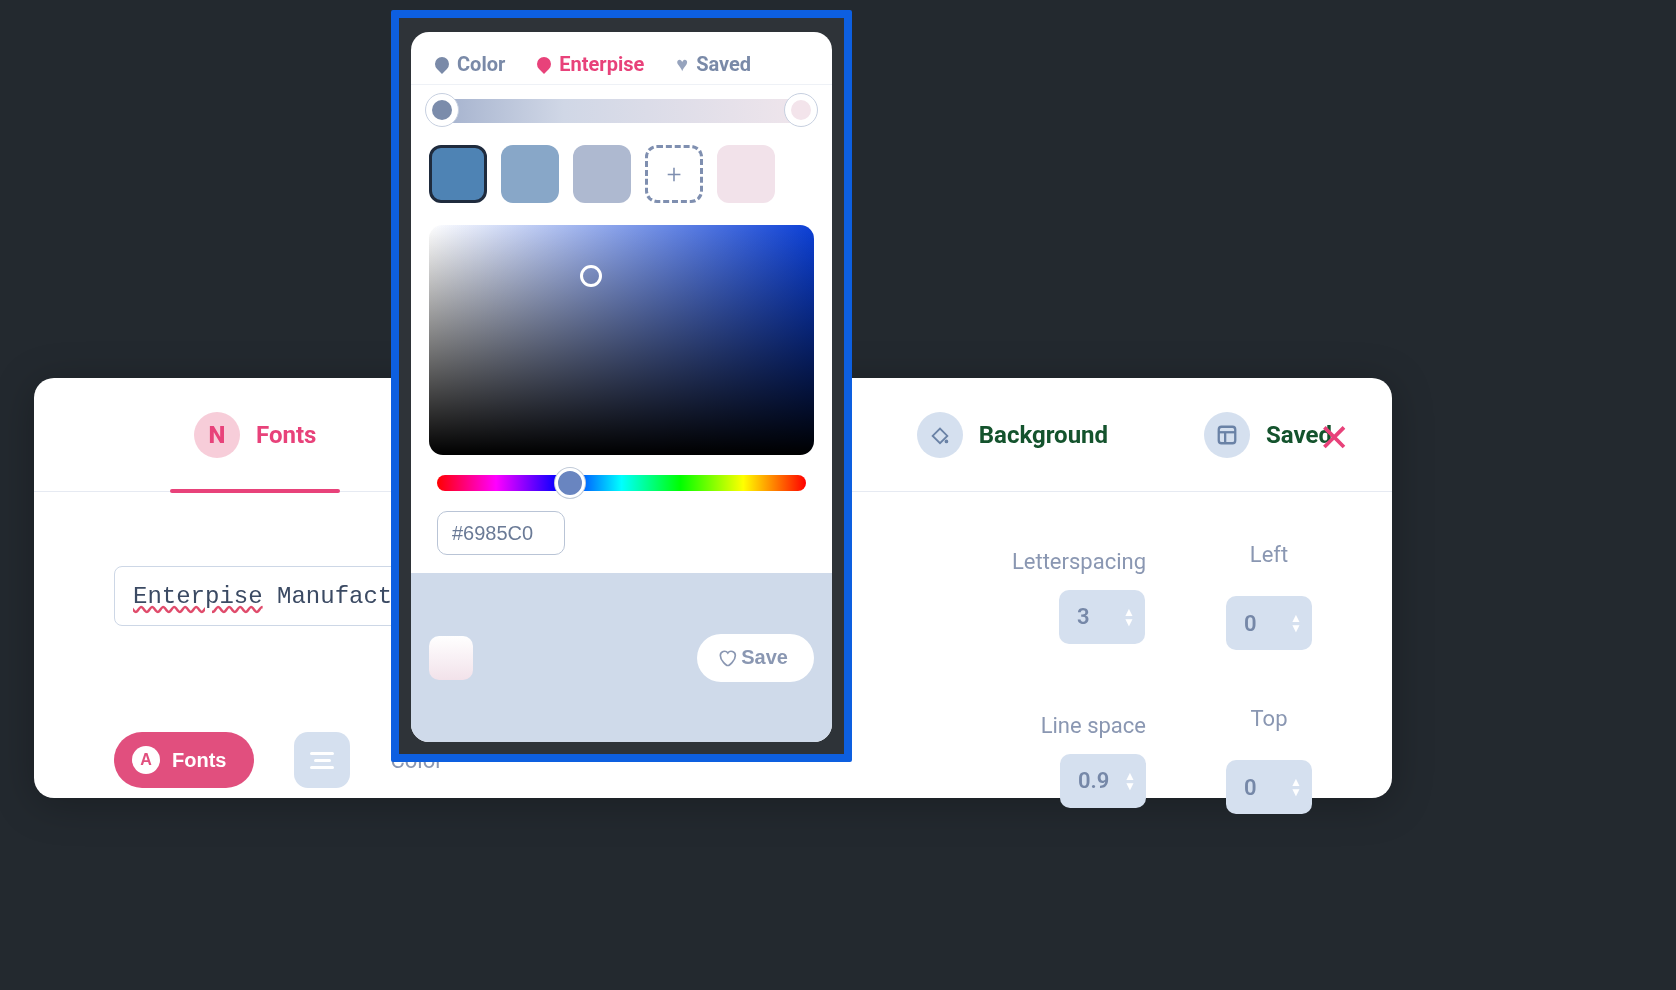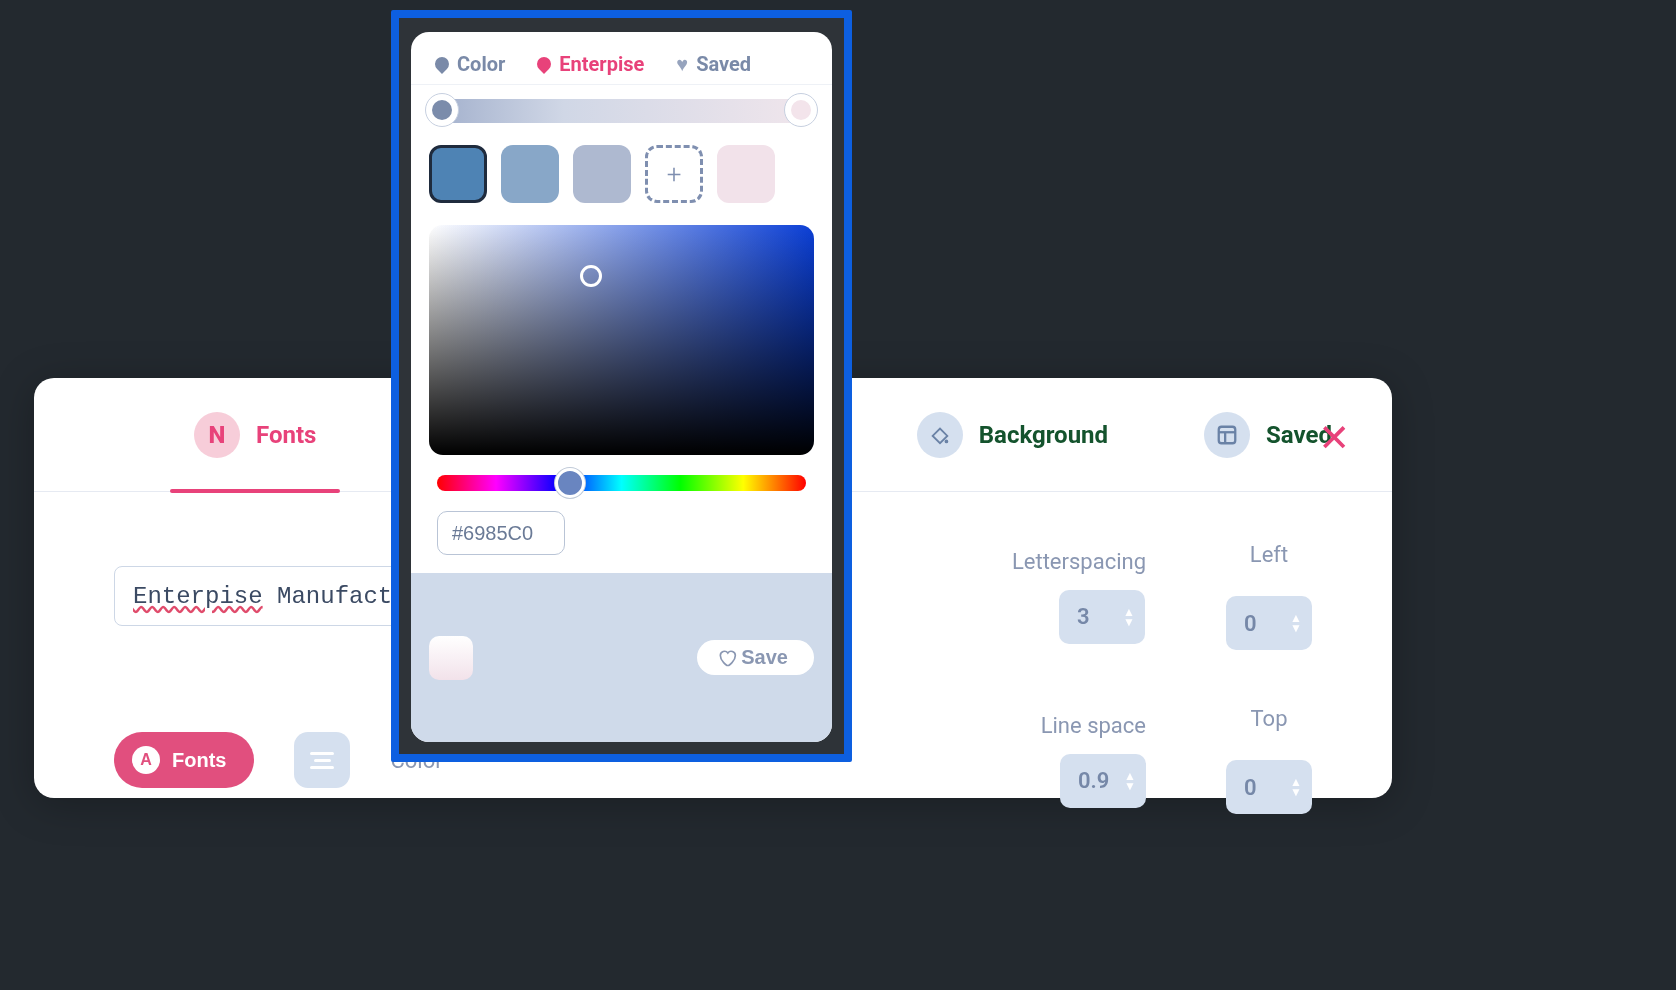--- a/index.html
+++ b/index.html
@@ -299,21 +299,21 @@
     padding: 0 18px;
   }
   .preview-sw {
     width: 44px; height: 44px;
     border-radius: 10px;
     background: linear-gradient(180deg, #fff 0%, #f2e2ea 100%);
   }
   .save-btn {
     background: #fff;
     border: none;
-    height: 35px;
+    height: 48px;
     border-radius: 24px;
     padding: 0 26px 0 20px;
     font-size: 20px;
     font-weight: 700;
     color: #8a97b2;
     display: flex; align-items: center; gap: 4px;
     cursor: pointer;
   }
   .heart-outline {
     width: 20px; height: 20px;

